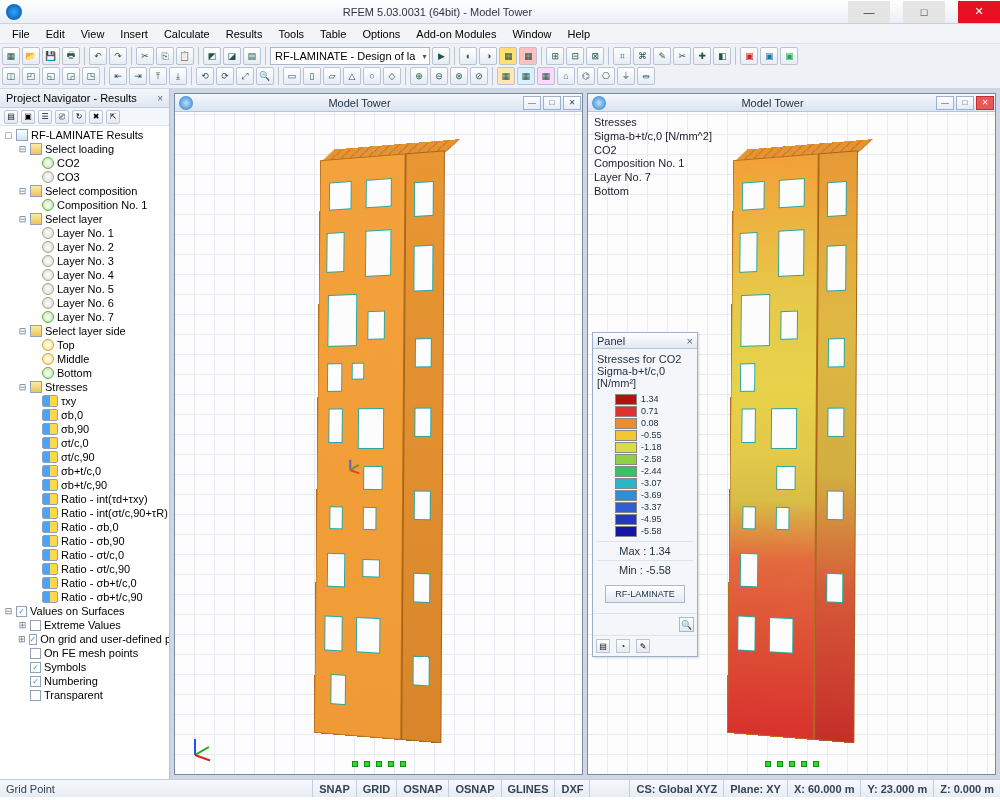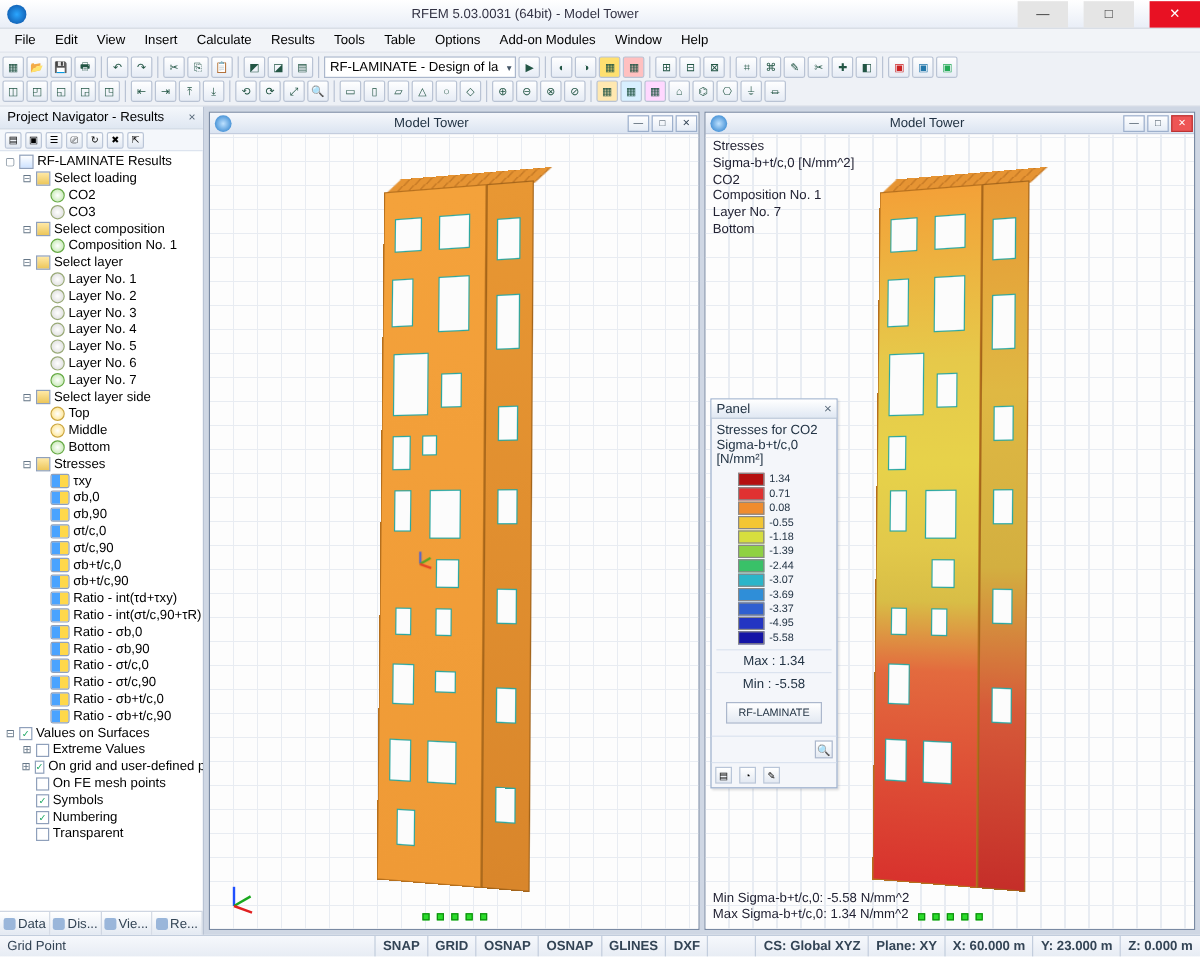--- a/index.html
+++ b/index.html
@@ -435,38 +435,20 @@
         </div>
       <div class="tn indent1">
           <span class="exp"></span>
           <span class="chk">✓</span>
           <span>Numbering</span>
         </div>
       <div class="tn indent1">
           <span class="exp"></span>
           <span class="chk"></span>
           <span>Transparent</span>
-        </div>
-    </div>
-    <div class="nav-tabs">
-      <div class="ntab">
-          <span class="nti"></span>
-          <span>Data</span>
-        </div>
-      <div class="ntab">
-          <span class="nti"></span>
-          <span>Dis...</span>
-        </div>
-      <div class="ntab">
-          <span class="nti"></span>
-          <span>Vie...</span>
-        </div>
-      <div class="ntab">
-          <span class="nti"></span>
-          <span>Re...</span>
         </div>
     </div>
   </div>
 
   <div class="workarea">
 
     <div class="view">
       <div class="view-title">
         <div class="vt-icon"></div>
         <div class="vt-text">Model Tower</div>
@@ -572,24 +554,20 @@
             <div class="win" style="top:72%;left:25%;width:45%;height:5%"></div>
           </div>
         </div>
         <div class="base-dots">
             <span></span>
             <span></span>
             <span></span>
             <span></span>
             <span></span>
           </div>
-        <div class="ov-bottom">
-          <div>Min Sigma-b+t/c,0: -5.58 N/mm^2</div>
-          <div>Max Sigma-b+t/c,0: 1.34 N/mm^2</div>
-        </div>
 
         <div class="panel">
           <div class="ph">
             <span>Panel</span>
             <span class="x">×</span>
           </div>
           <div class="pbody">
             <div>Stresses for CO2</div>
             <div>Sigma-b+t/c,0 [N/mm²]</div>
             <div class="legend" id="legend">
@@ -608,21 +586,21 @@
                 <div class="legend-row">
                   <span class="sw" style="background:#f3c634"></span>
                   <span class="lv">-0.55</span>
                 </div>
                 <div class="legend-row">
                   <span class="sw" style="background:#d7de3e"></span>
                   <span class="lv">-1.18</span>
                 </div>
                 <div class="legend-row">
                   <span class="sw" style="background:#8fd143"></span>
-                  <span class="lv">-1.39</span>
+                  <span class="lv">-2.58</span>
                 </div>
                 <div class="legend-row">
                   <span class="sw" style="background:#39c168"></span>
                   <span class="lv">-2.44</span>
                 </div>
                 <div class="legend-row">
                   <span class="sw" style="background:#2bb5c9"></span>
                   <span class="lv">-3.07</span>
                 </div>
                 <div class="legend-row">

